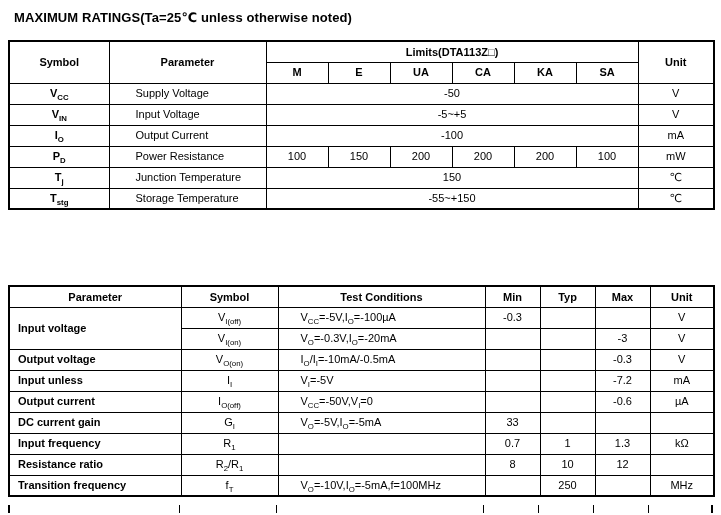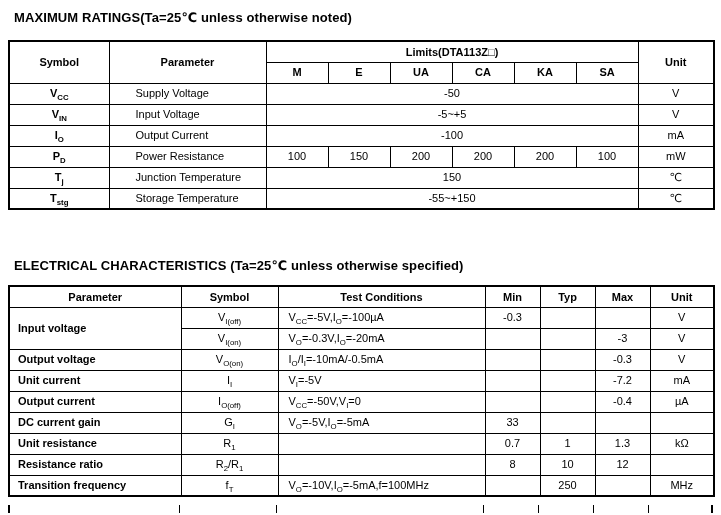--- a/index.html
+++ b/index.html
@@ -30,21 +30,21 @@
   table.ds td {
     border: 1px solid #000000;
     font-size: 11px; line-height: 1.1;
     text-align: center; vertical-align: middle;
     padding: 0 2px; height: 21px;
     overflow: hidden; white-space: nowrap;
   }
   table.ds tr.hdr td { font-weight: bold; }
   table.ds td.sym   { font-weight: bold; }
   table.ds td.left  { text-align: left; padding-left: 26px; }
-  table.ds td.cond  { text-align: left; padding-left: 10px; }
+  table.ds td.cond  { text-align: left; padding-left: 22px; }
   table.ds td.pbold { text-align: left; padding-left: 8px; font-weight: bold; }
   sub { font-size: 71%; line-height: 0; }
 
   
   .continuation { position: absolute; left: 8px; top: 505px; width: 705px; height: 8px; }
   .continuation .vline {
     position: absolute; top: 0; height: 8px; width: 1px; background: #000000;
   }
   .continuation .vline.thick { width: 2px; }
 </style>
@@ -119,21 +119,20 @@
     </tr>
     <tr>
       <td class="sym">T<sub>stg</sub></td>
       <td class="left">Storage Temperature</td>
       <td colspan="6">-55~+150</td>
       <td>℃</td>
     </tr>
   </tbody>
     </table>
 
-  <h2 class="section-title" id="title-electrical">ELECTRICAL CHARACTERISTICS (Ta=25℃ unless otherwise specified)</h2>
 
   <table class="ds" id="electrical-table">
     <colgroup>
       <col style="width:172px">
         <col style="width:97px">
         <col style="width:207px">
       <col style="width:55px">
         <col style="width:55px">
         <col style="width:55px">
       <col style="width:64px">
@@ -168,48 +167,48 @@
     <tr>
       <td class="pbold">Output voltage</td>
       <td>V<sub>O(on)</sub></td>
       <td class="cond">I<sub>O</sub>/I<sub>I</sub>=-10mA/-0.5mA</td>
       <td></td>
       <td></td>
       <td>-0.3</td>
       <td>V</td>
     </tr>
     <tr>
-      <td class="pbold">Unit current</td>
+      <td class="pbold">Input unless</td>
       <td>I<sub>I</sub></td>
       <td class="cond">V<sub>I</sub>=-5V</td>
       <td></td>
       <td></td>
       <td>-7.2</td>
       <td>mA</td>
     </tr>
     <tr>
       <td class="pbold">Output current</td>
       <td>I<sub>O(off)</sub></td>
       <td class="cond">V<sub>CC</sub>=-50V,V<sub>I</sub>=0</td>
       <td></td>
       <td></td>
-      <td>-0.4</td>
+      <td>-0.6</td>
       <td>µA</td>
     </tr>
     <tr>
       <td class="pbold">DC current gain</td>
       <td>G<sub>I</sub></td>
       <td class="cond">V<sub>O</sub>=-5V,I<sub>O</sub>=-5mA</td>
       <td>33</td>
       <td></td>
       <td></td>
       <td></td>
     </tr>
     <tr>
-      <td class="pbold">Unit resistance</td>
+      <td class="pbold">Input frequency</td>
       <td>R<sub>1</sub></td>
       <td class="cond"></td>
       <td>0.7</td>
       <td>1</td>
       <td>1.3</td>
       <td>kΩ</td>
     </tr>
     <tr>
       <td class="pbold">Resistance ratio</td>
       <td>R<sub>2</sub>/R<sub>1</sub></td>

